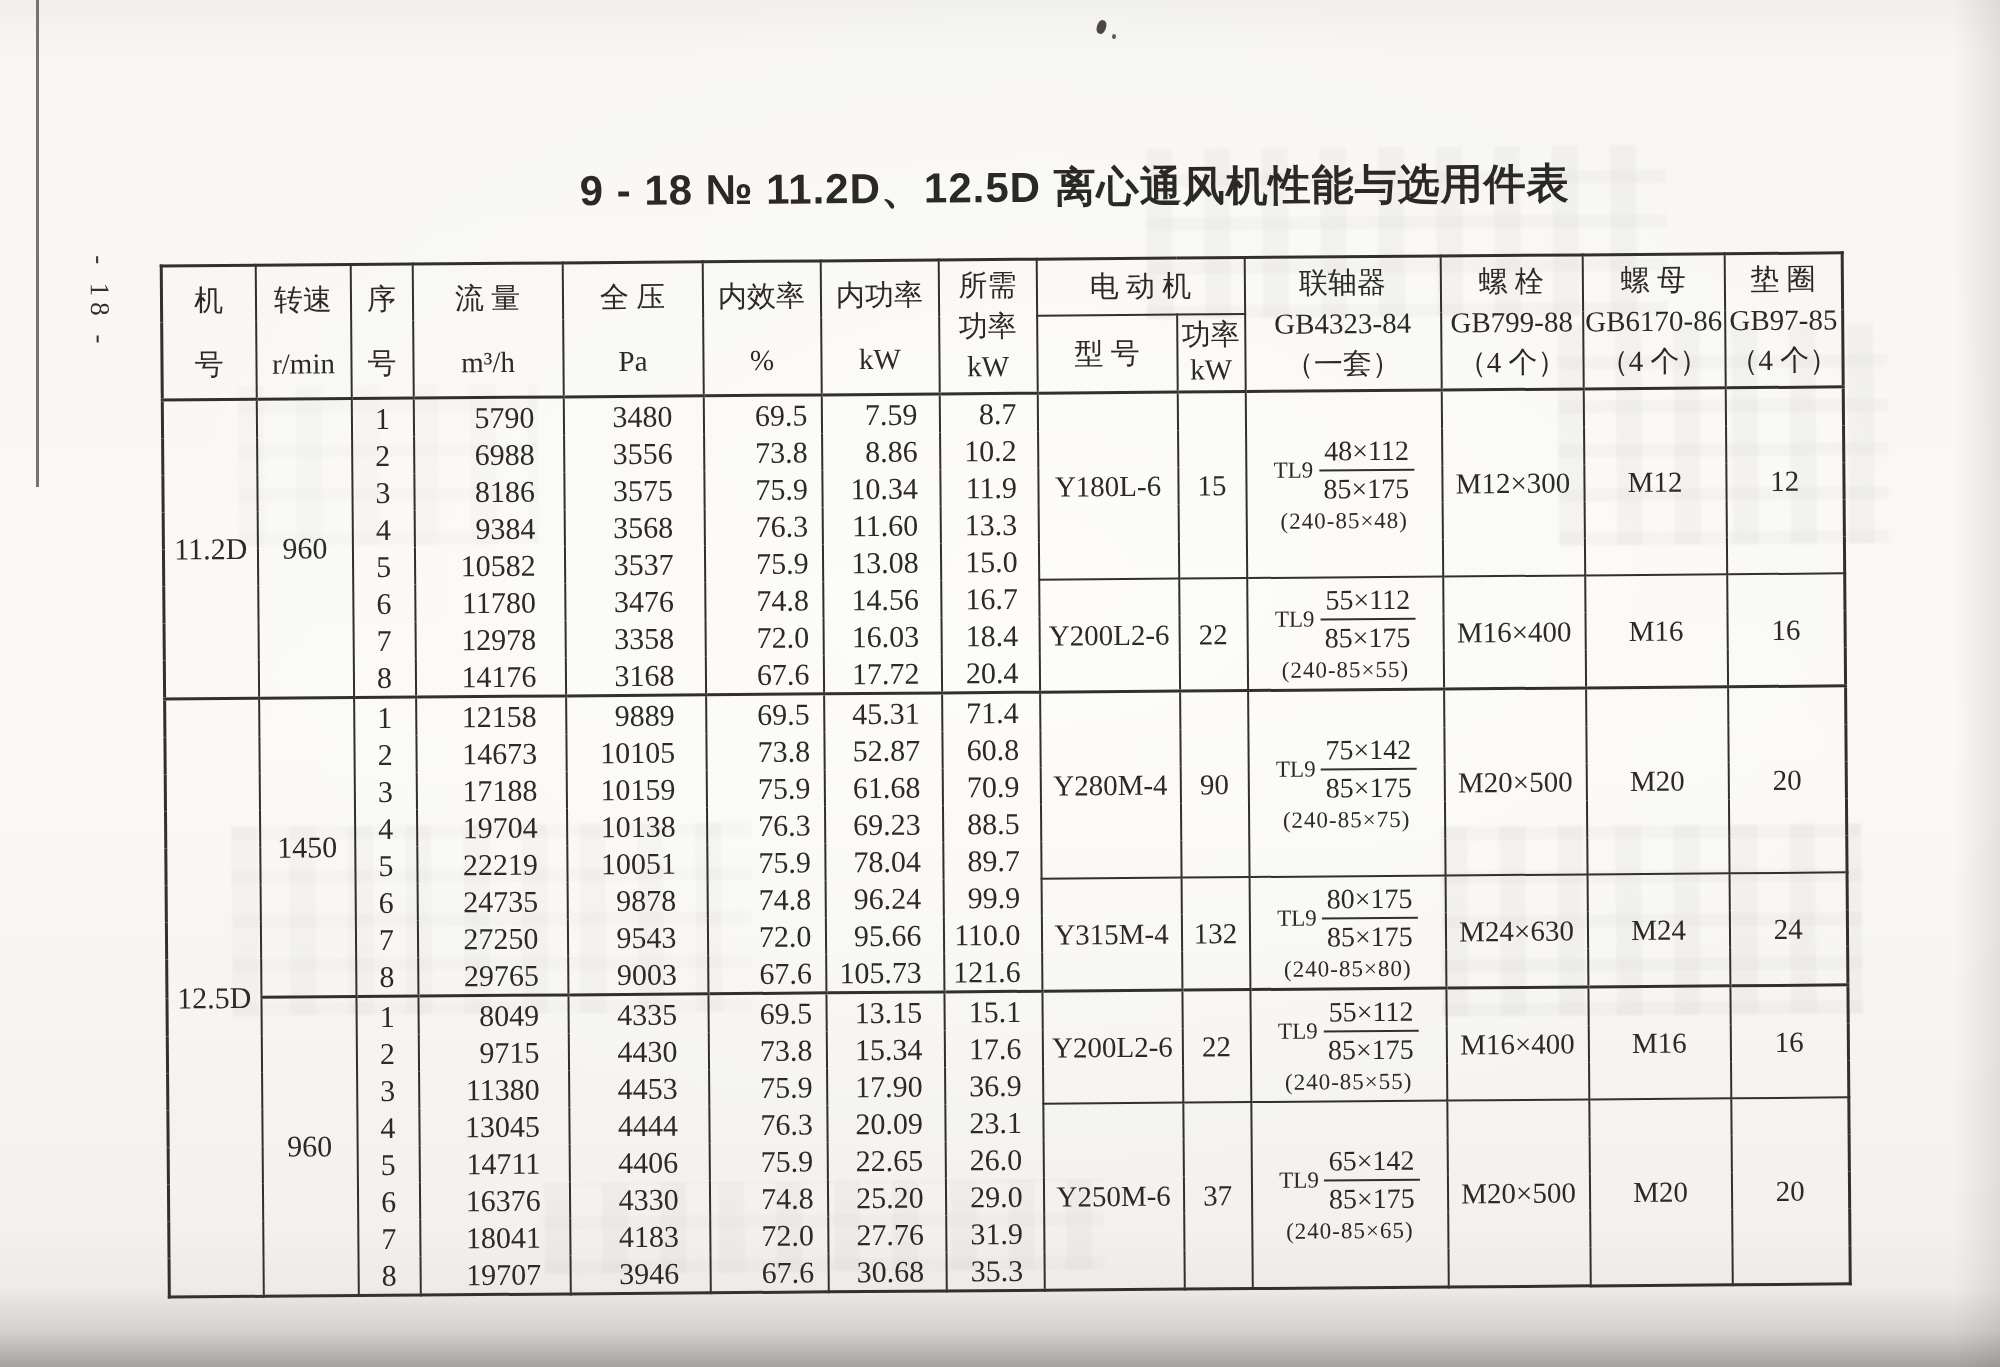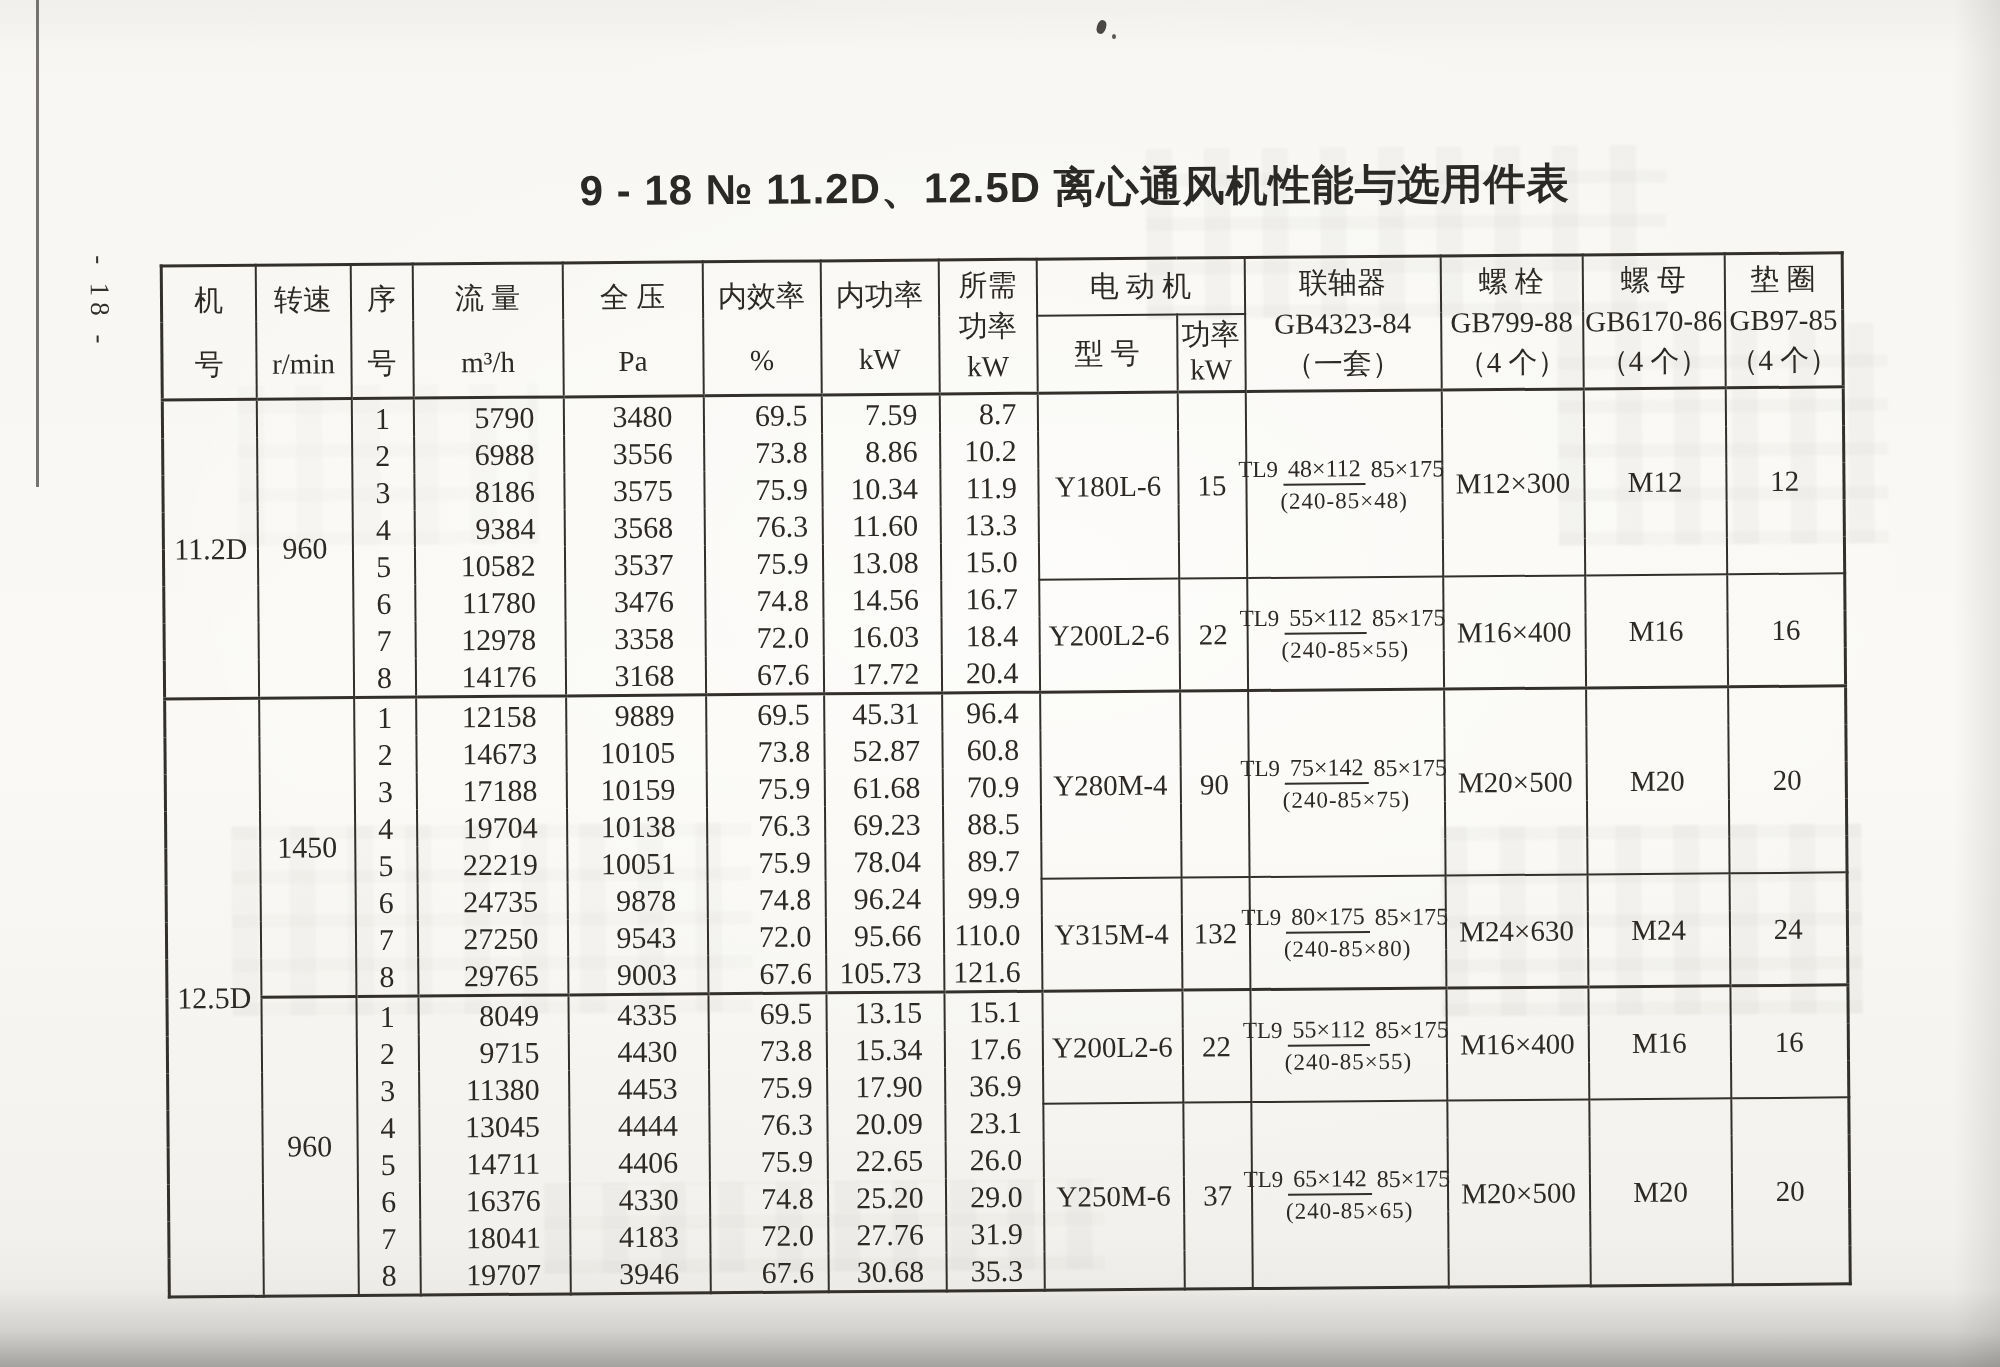--- a/index.html
+++ b/index.html
@@ -69,21 +69,21 @@
   td.c-eff{padding-right:13px;}
   td.c-ip{padding-right:21px;}
   td.c-rp{padding-right:20px;}
   td.c-machine,td.c-speed{font-size:30px;}
   td.c-model{font-size:29px;}
   td.c-bolt,td.c-nut,td.c-wash,td.c-mpow{font-size:29px;}
 
   .coupling{display:flex;flex-direction:column;align-items:center;gap:3px;padding:4px 0;}
   .coupling-top{display:flex;align-items:center;gap:5px;}
   .tl9{font-size:23px;}
-  .frac{display:inline-flex;flex-direction:row;font-size:24px;line-height:1.2;}
+  .frac{display:inline-flex;flex-direction:column;font-size:28px;line-height:1.2;align-items:flex-end;}
   .frac .num{border-bottom:2px solid #33302c;padding:0 5px 1px 5px;}
   .frac .den{padding:1px 5px 0 5px;}
   .cnote{font-size:23px;letter-spacing:1px;white-space:nowrap;}
 
   
   .edge-line-left{position:absolute;left:36px;top:0;width:3px;height:487px;background:#3f3c39;opacity:.7;}
   .speck1{position:absolute;left:1097px;top:20px;width:9px;height:14px;background:#4a4744;border-radius:45%;transform:rotate(18deg);}
   .speck2{position:absolute;left:1112px;top:34px;width:4px;height:5px;background:#5a5753;border-radius:50%;}
   .bottom-shadow{
     position:absolute;left:0;right:0;bottom:0;height:78px;pointer-events:none;
@@ -330,21 +330,21 @@
               <td class="c-rp">20.4</td>
             </tr>
             <tr class="block-start">
               <td class="c-machine" rowspan="16">12.5D</td>
               <td class="c-speed" rowspan="8">1450</td>
               <td class="c-seq">1</td>
               <td class="c-flow">12158</td>
               <td class="c-press">9889</td>
               <td class="c-eff">69.5</td>
               <td class="c-ip">45.31</td>
-              <td class="c-rp">96.4</td>
+              <td class="c-rp">71.4</td>
               <td class="mcell c-model" rowspan="5">Y280M-4</td>
               <td class="mcell c-mpow" rowspan="5">90</td>
               <td class="mcell c-coup" rowspan="5">
                 <div class="coupling">
                   <div class="coupling-top">
                     <span class="tl9">TL9</span>
                     <span class="frac">
                       <span class="num">75×142</span>
                       <span class="den">85×175</span>
                     </span>

